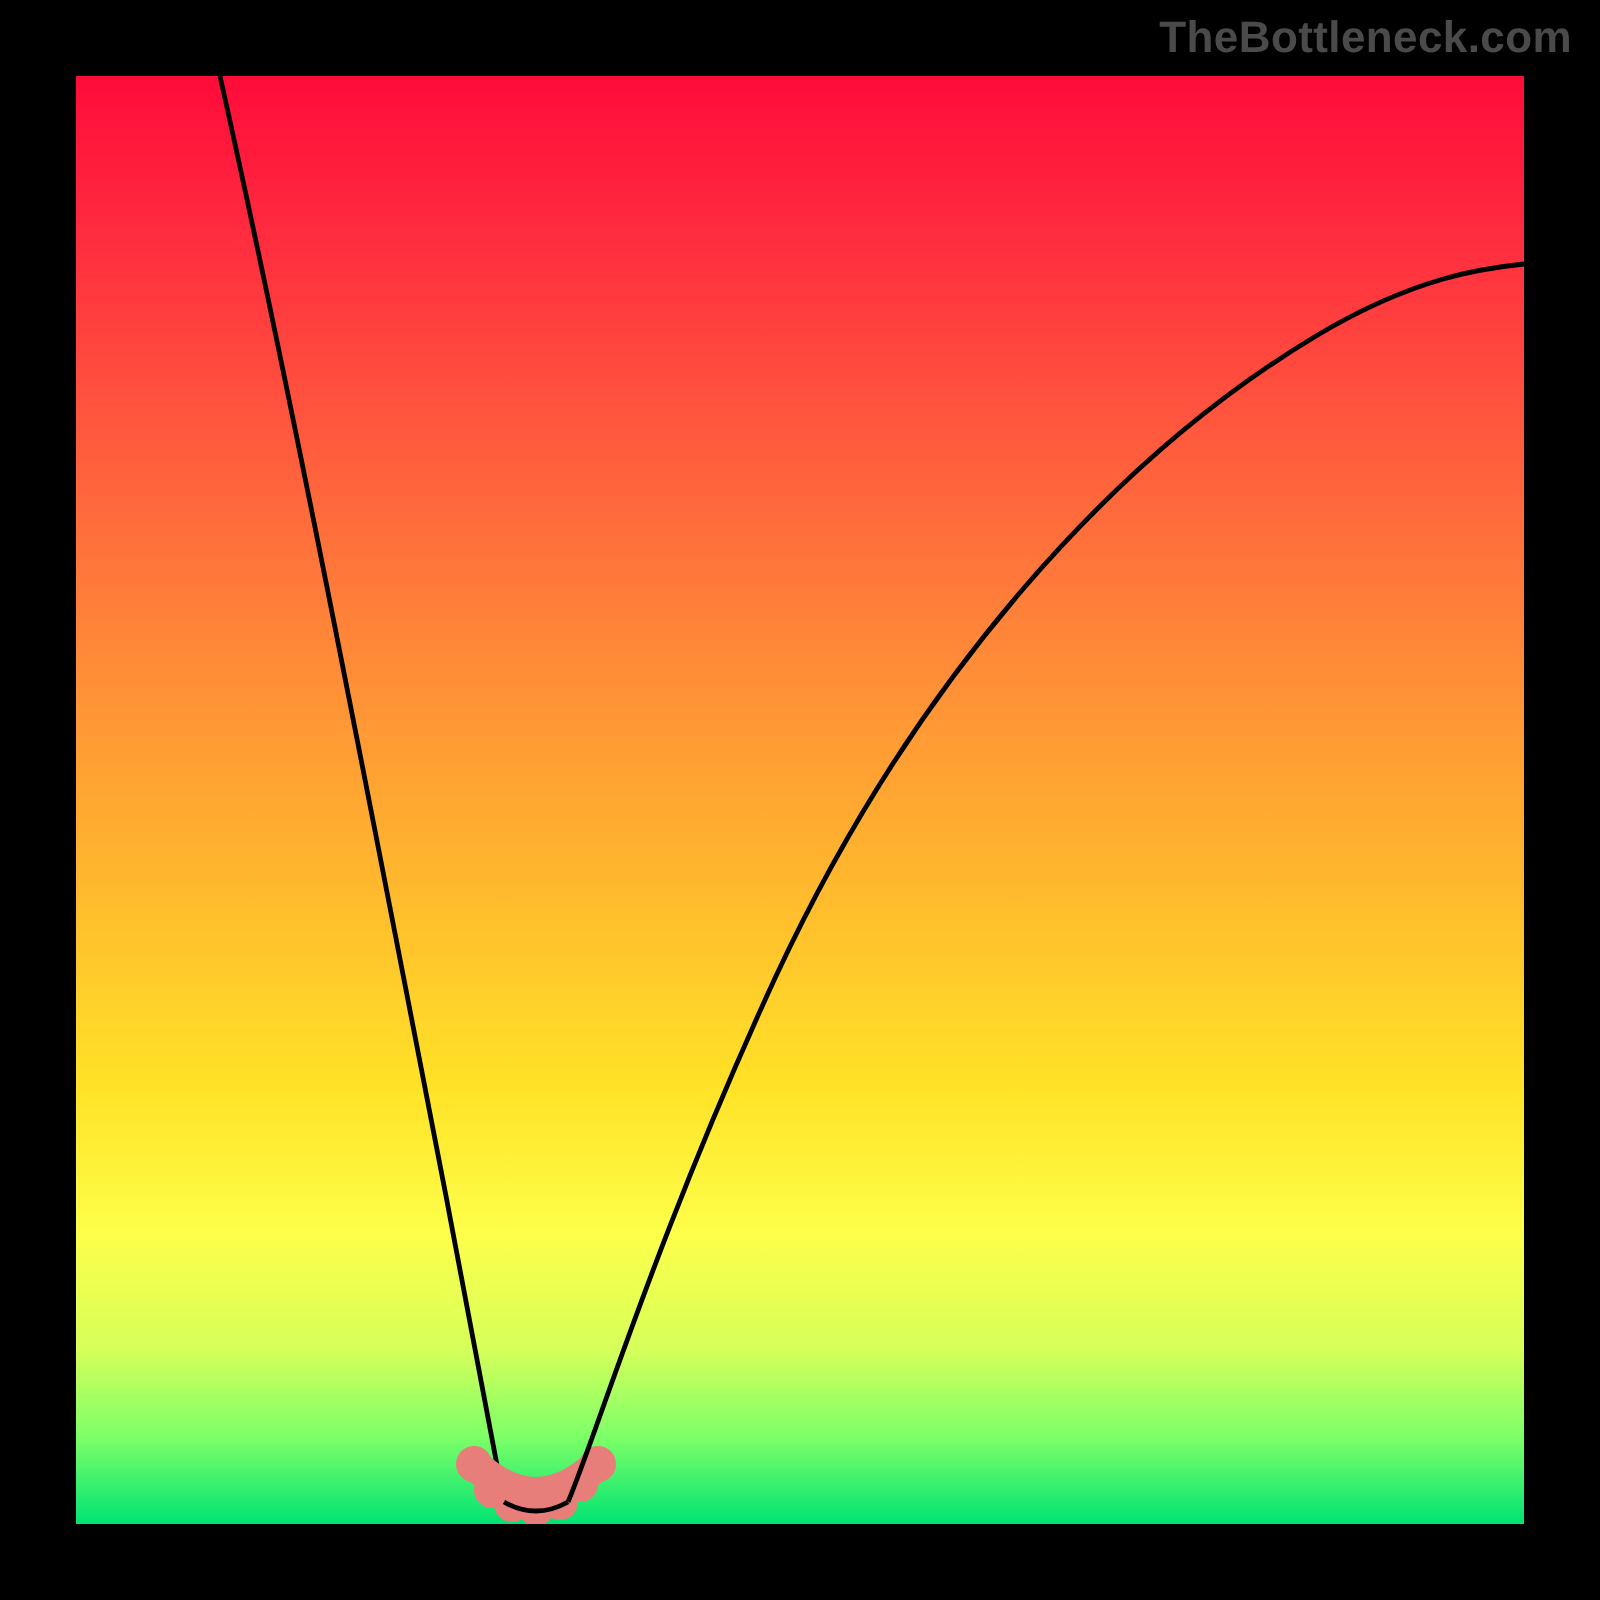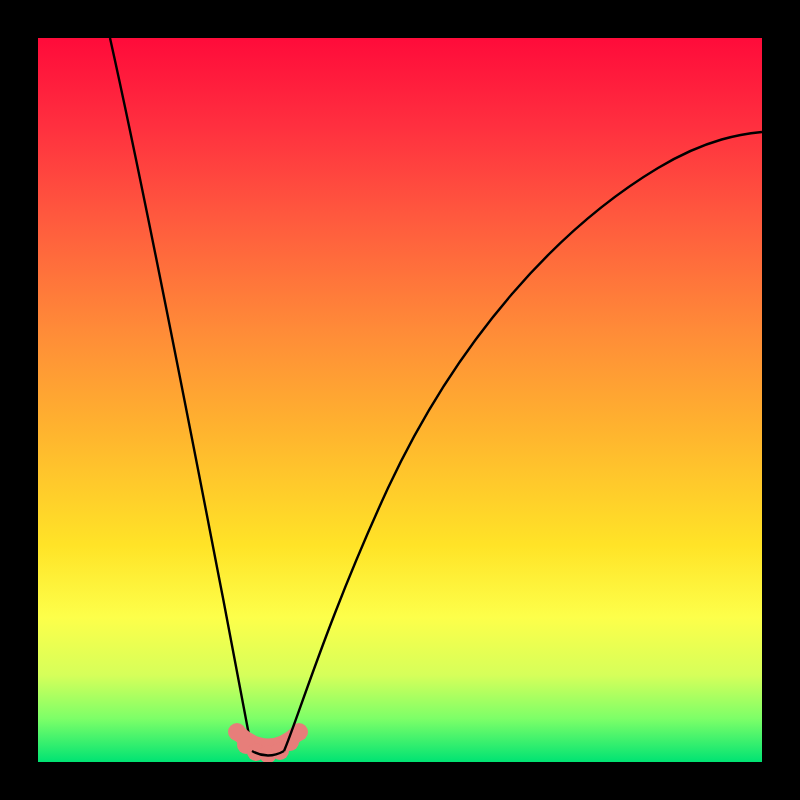--- a/index.html
+++ b/index.html
@@ -75,13 +75,14 @@
 
       <path fill="none" stroke="#000" stroke-width="2.4" d="M 214 713
                Q 230 722, 246 713"></path>
 
       <path fill="none" stroke="#000" stroke-width="2.4" d="M 246 713
                C 260 680, 290 580, 350 450
                C 420 300, 520 190, 620 130
                C 670 100, 705 96, 724 94"></path>
     </svg>
   </div>
+  <div class="watermark">TheBottleneck.com</div>
 </div>
 
 </body></html>

